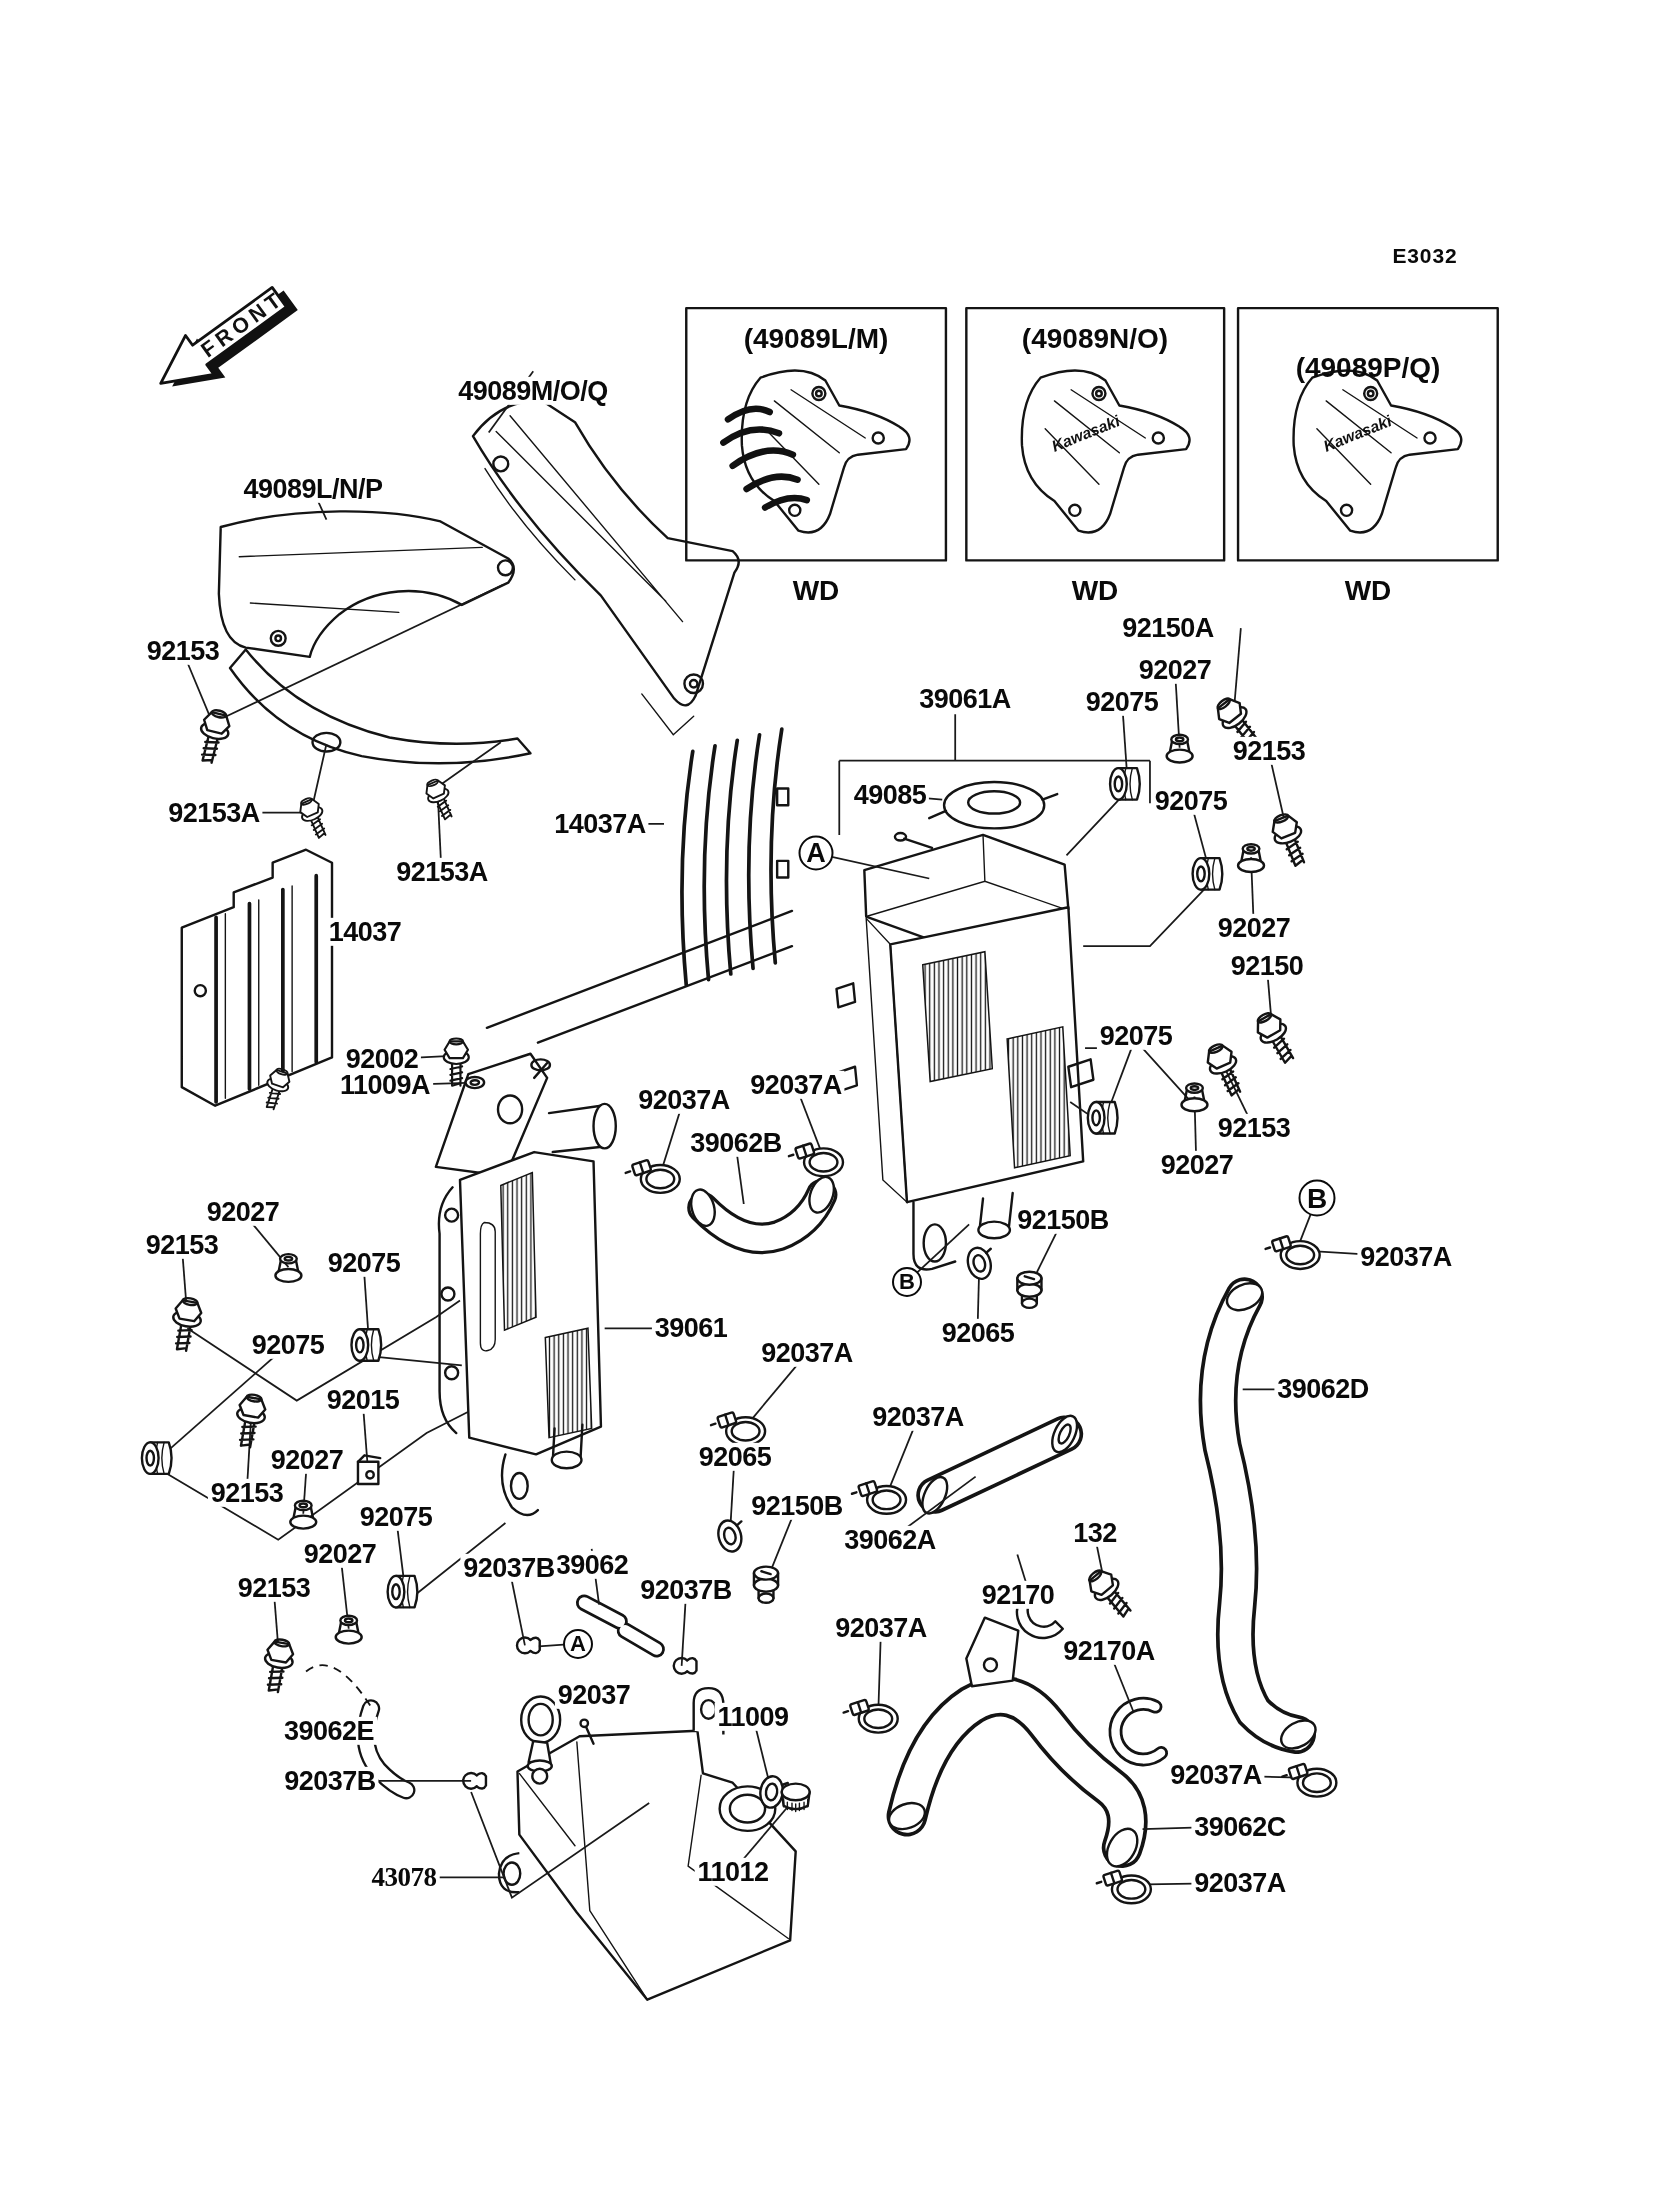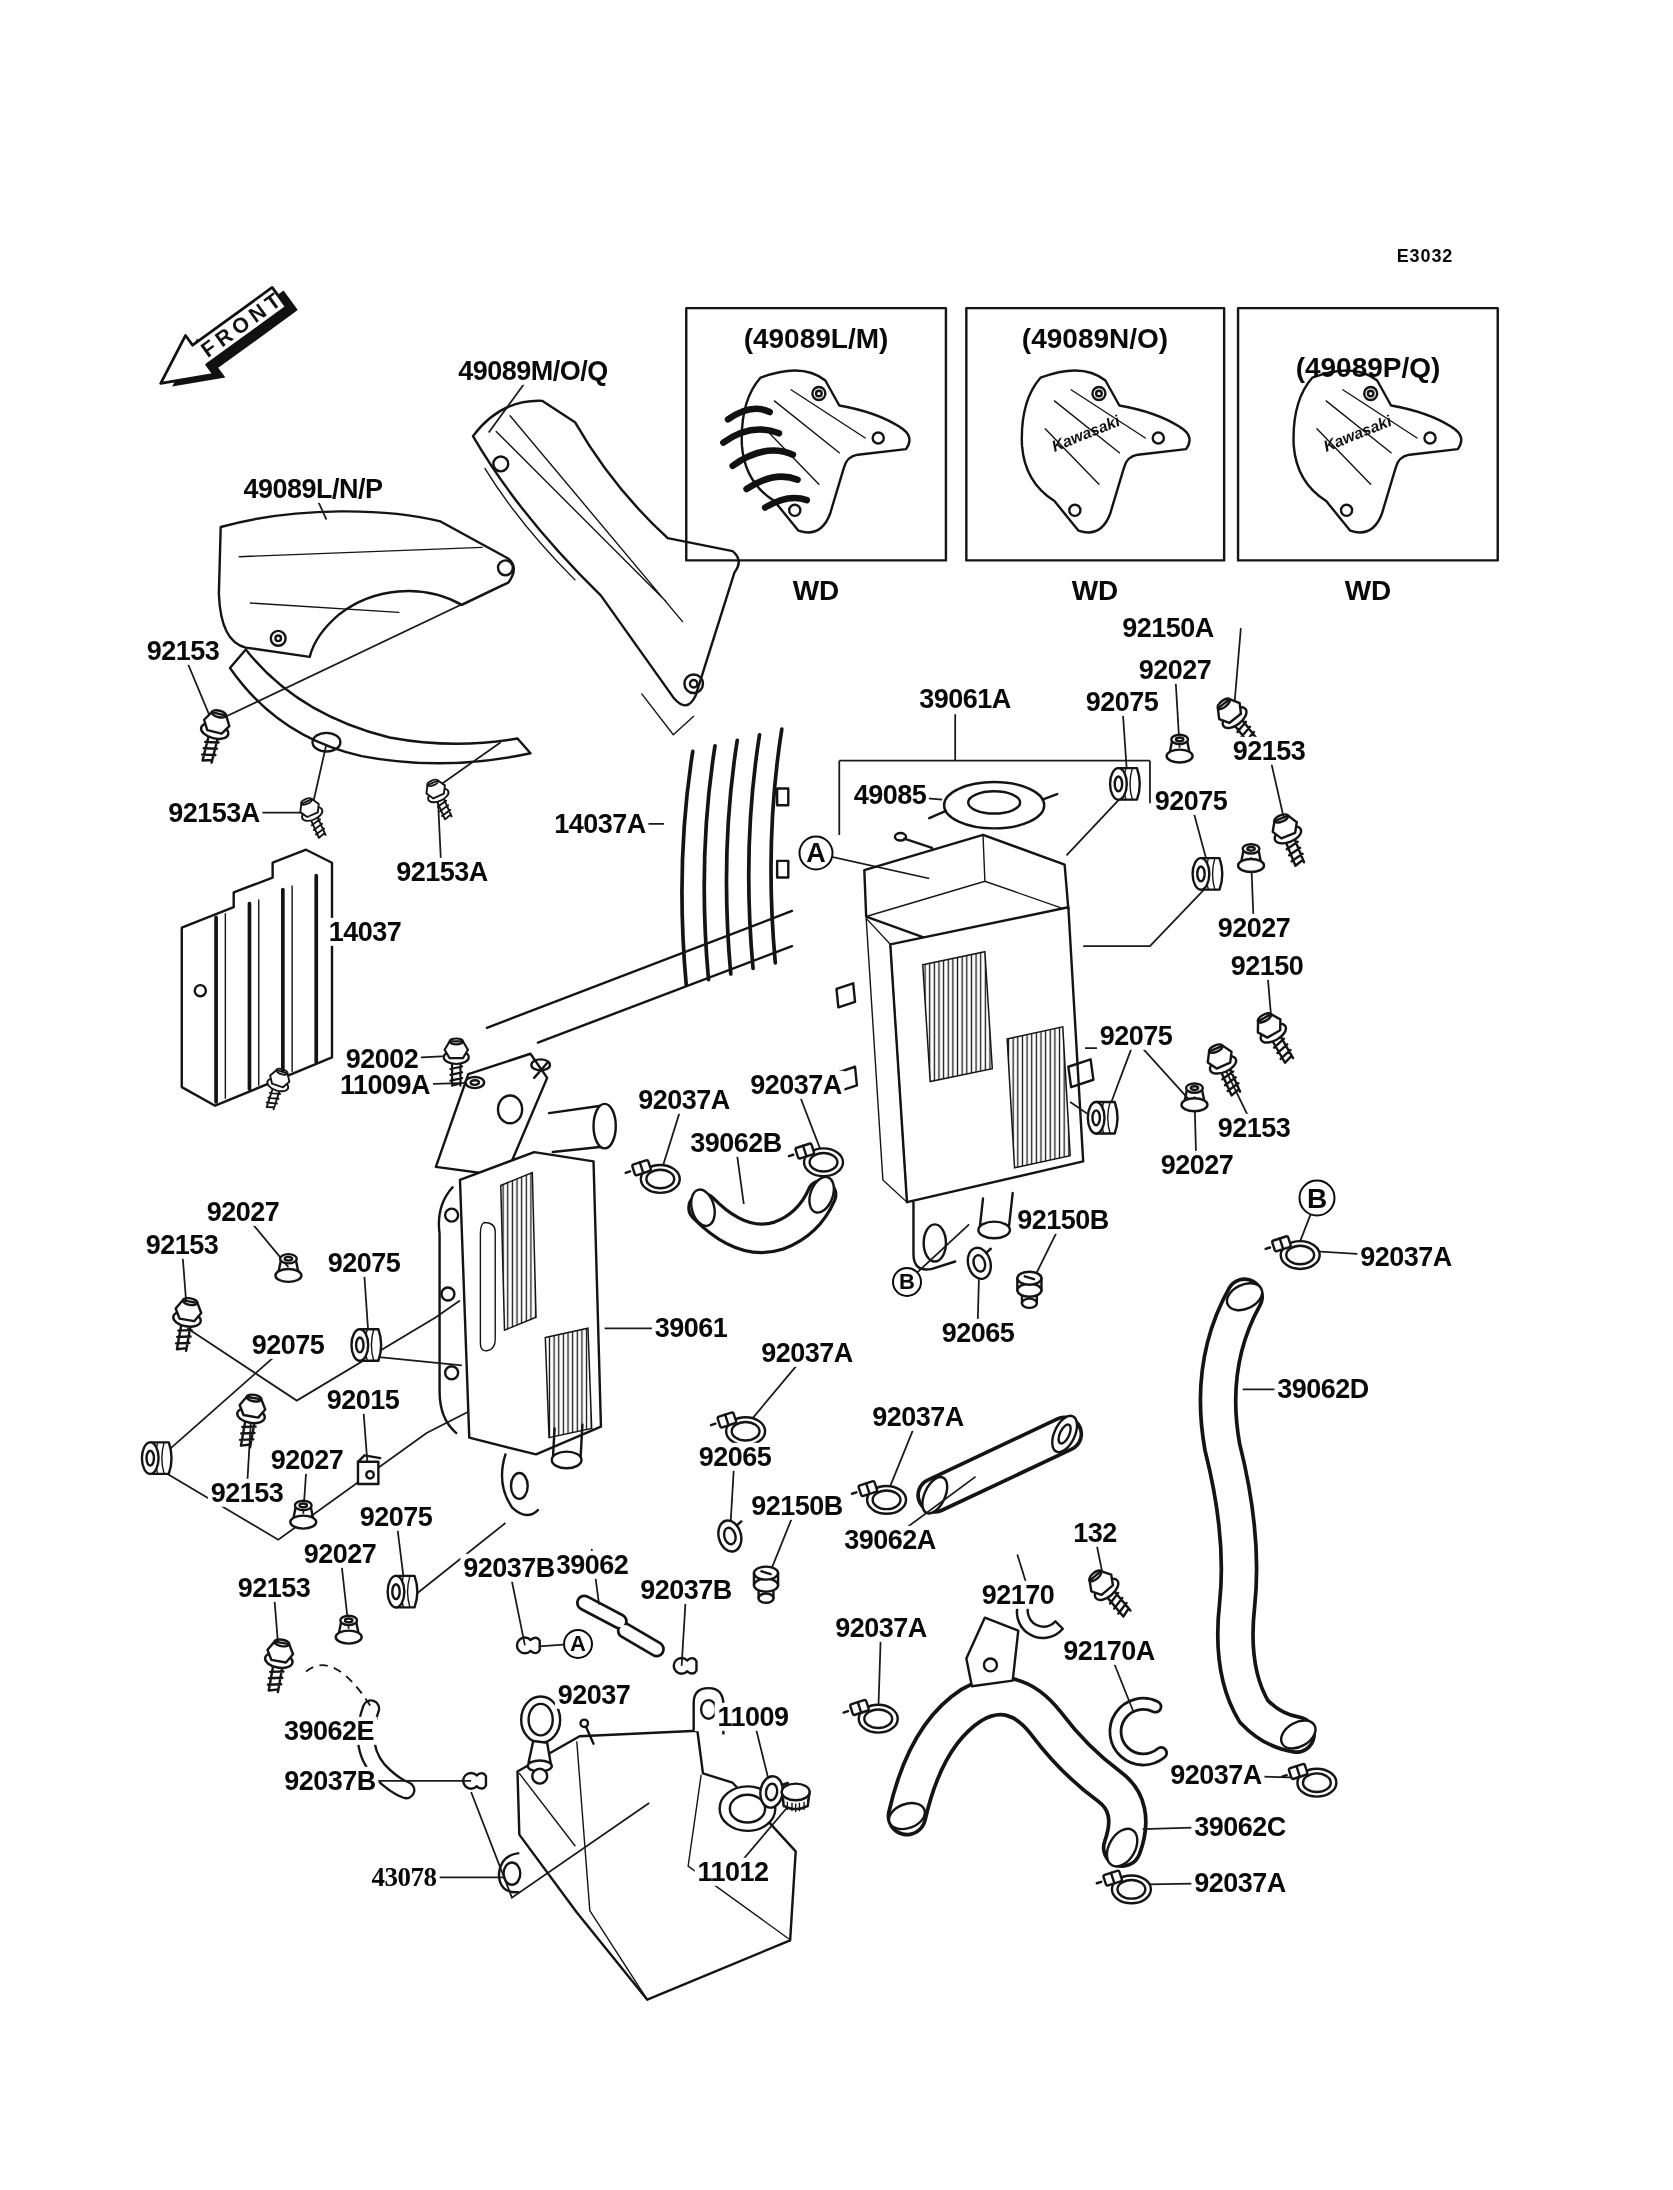--- a/index.html
+++ b/index.html
@@ -21,21 +21,21 @@
         font-family:"Liberation Sans",sans-serif;}
   .plabel{position:absolute;transform:translate(-50%,-50%);font-weight:bold;font-size:27px;
         letter-spacing:-0.5px;color:#0a0a0a;background:#fff;padding:0 2.8px;white-space:nowrap;
         line-height:1.05;}
   .callout{position:absolute;transform:translate(-50%,-50%);border:2.8px solid #0a0a0a;
         border-radius:50%;background:#fff;display:flex;align-items:center;justify-content:center;
         font-weight:bold;color:#0a0a0a;box-sizing:border-box;}
   .vtitle,.vcap{position:absolute;transform:translate(-50%,-50%);font-weight:bold;font-size:28px;
         color:#0a0a0a;white-space:nowrap;}
   #page-code{position:absolute;left:1425px;top:256px;transform:translate(-50%,-50%);
-        font-weight:bold;font-size:18px;letter-spacing:0.9px;color:#0a0a0a;}
+        font-weight:bold;font-size:21px;letter-spacing:0.9px;color:#0a0a0a;}
 </style>
 </head>
 <body>
 
 <div id="canvas">
 
 <svg id="art" width="1673" height="2191" viewBox="0 0 1804 2362">
   <defs>
     <pattern id="hatch" width="5" height="10" patternUnits="userSpaceOnUse">
       <line x1="2.5" y1="0" x2="2.5" y2="10" stroke="#141414" stroke-width="1.4"></line>
@@ -402,21 +402,21 @@
         <use href="#i-bolt" transform="translate(1192,1712) rotate(-40)"></use>
         <use href="#i-clamp" transform="translate(1420,1917) rotate(0)"></use>
         <use href="#i-clamp" transform="translate(1220,2032) rotate(0)"></use>
         <text x="1137" y="487" class="logo" transform="rotate(-22 1137 487)">Kawasaki</text>
         <text x="1430" y="487" class="logo" transform="rotate(-22 1430 487)">Kawasaki</text>
       </g>
 </svg>
 
 <div id="label-layer">
   <div id="page-code">E3032</div>
-<div class="plabel" style="left: 533px; top: 371px;">49089M/O/Q</div>
+<div class="plabel" style="left: 533px; top: 391px;">49089M/O/Q</div>
       <div class="plabel" style="left: 313px; top: 489px;">49089L/N/P</div>
       <div class="plabel" style="left: 183px; top: 651px;">92153</div>
       <div class="plabel" style="left: 214px; top: 813px;">92153A</div>
       <div class="plabel" style="left: 442px; top: 872px;">92153A</div>
       <div class="plabel" style="left: 600px; top: 824px;">14037A</div>
       <div class="plabel" style="left: 365px; top: 932px; text-align: center;">14037</div>
       <div class="plabel" style="left: 965px; top: 699px;">39061A</div>
       <div class="plabel" style="left: 890px; top: 795px;">49085</div>
       <div class="plabel" style="left: 1122px; top: 702px;">92075</div>
       <div class="plabel" style="left: 1175px; top: 670px;">92027</div>

